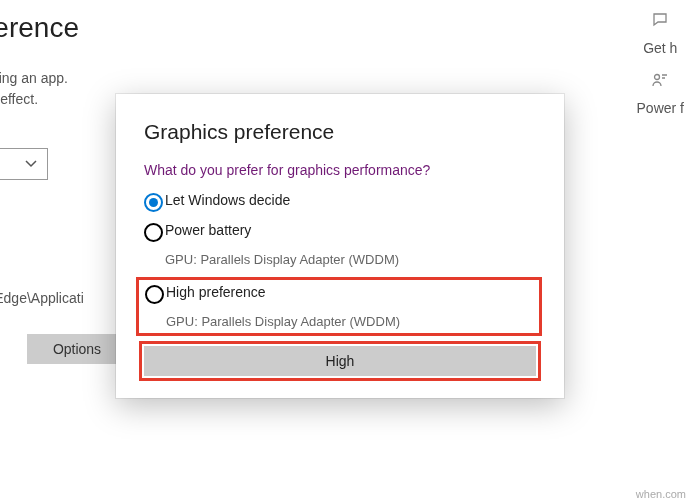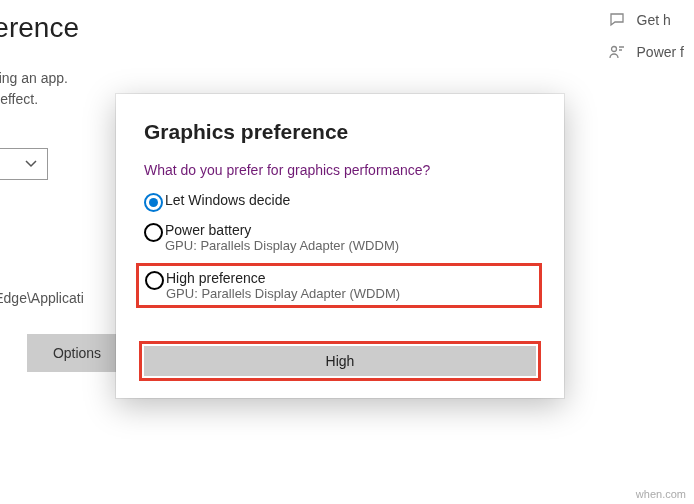--- a/index.html
+++ b/index.html
@@ -53,56 +53,57 @@
       top: 290px;
       left: -40px;
       font-size: 14px;
       color: #555;
     }
     .bg-options-btn {
       position: absolute;
       top: 334px;
       left: 27px;
       width: 100px;
-      height: 38px;
+      height: 30px;
       background: #ccc;
       color: #333;
       display: flex;
       align-items: center;
       justify-content: center;
       font-size: 14px;
     }
     .help-links {
       position: absolute;
       top: 12px;
       right: 10px;
       color: #555;
       font-size: 14px;
     }
     .help-link {
       display: flex;
       align-items: center;
       gap: 12px;
       margin-bottom: 16px;
+      flex-direction: column;
     }
     .help-link svg { width: 16px; height: 16px; fill: #888; }
 
     .dialog {
       position: absolute;
       top: 94px;
       left: 116px;
       width: 448px;
       height: 304px;
       background: #fff;
       box-shadow: 0 8px 30px rgba(0,0,0,0.25), 0 0 0 1px rgba(0,0,0,0.08);
       padding: 26px 28px 24px 28px;
     }
     .dialog-title {
       font-size: 21px;
-      font-weight: 700;
+      font-weight: 400;
       color: #222;
       margin-bottom: 18px;
     }
     .dialog-question {
       font-size: 14px;
       color: #701a75;
       margin-bottom: 14px;
     }
     .radio-group { }
     .radio-option {
@@ -128,21 +129,21 @@
     }
     .radio-circle.selected::after {
       content: "";
       width: 9px;
       height: 9px;
       background: #0078d4;
       border-radius: 50%;
     }
     .radio-text { display: flex; flex-direction: column; }
     .radio-label { font-size: 14px; color: #222; }
-    .radio-sub { font-size: 13px; color: #666; margin-top: 0; margin-left: 0; }
+    .radio-sub { font-size: 13px; color: #666; margin-top: 14px; margin-left: 0; }
     .highlight-red {
       border: 3px solid #e43b2c;
       padding: 4px 6px;
       margin-left: -8px;
       margin-right: -6px;
     }
     .dialog-buttons {
       position: absolute;
       bottom: 22px;
       left: 28px;

